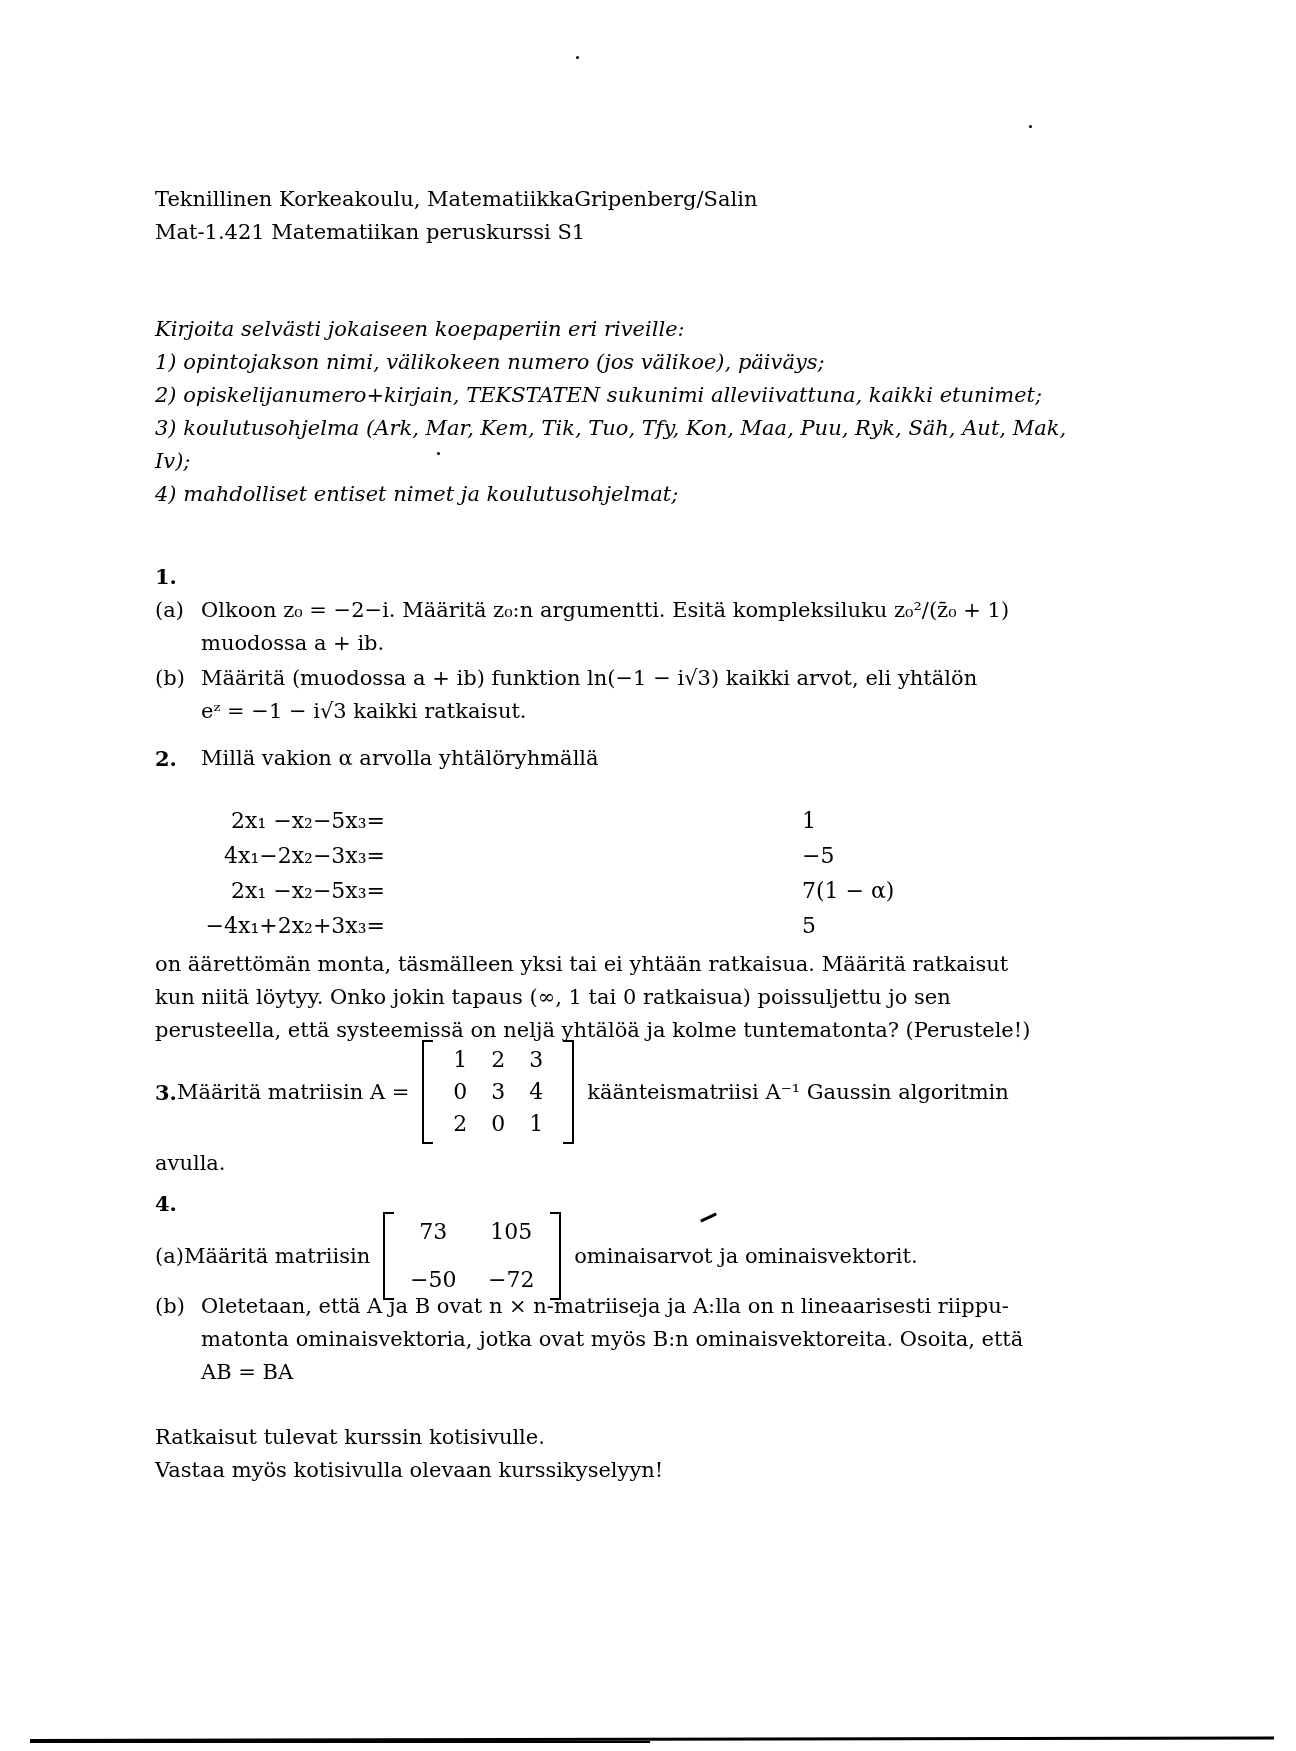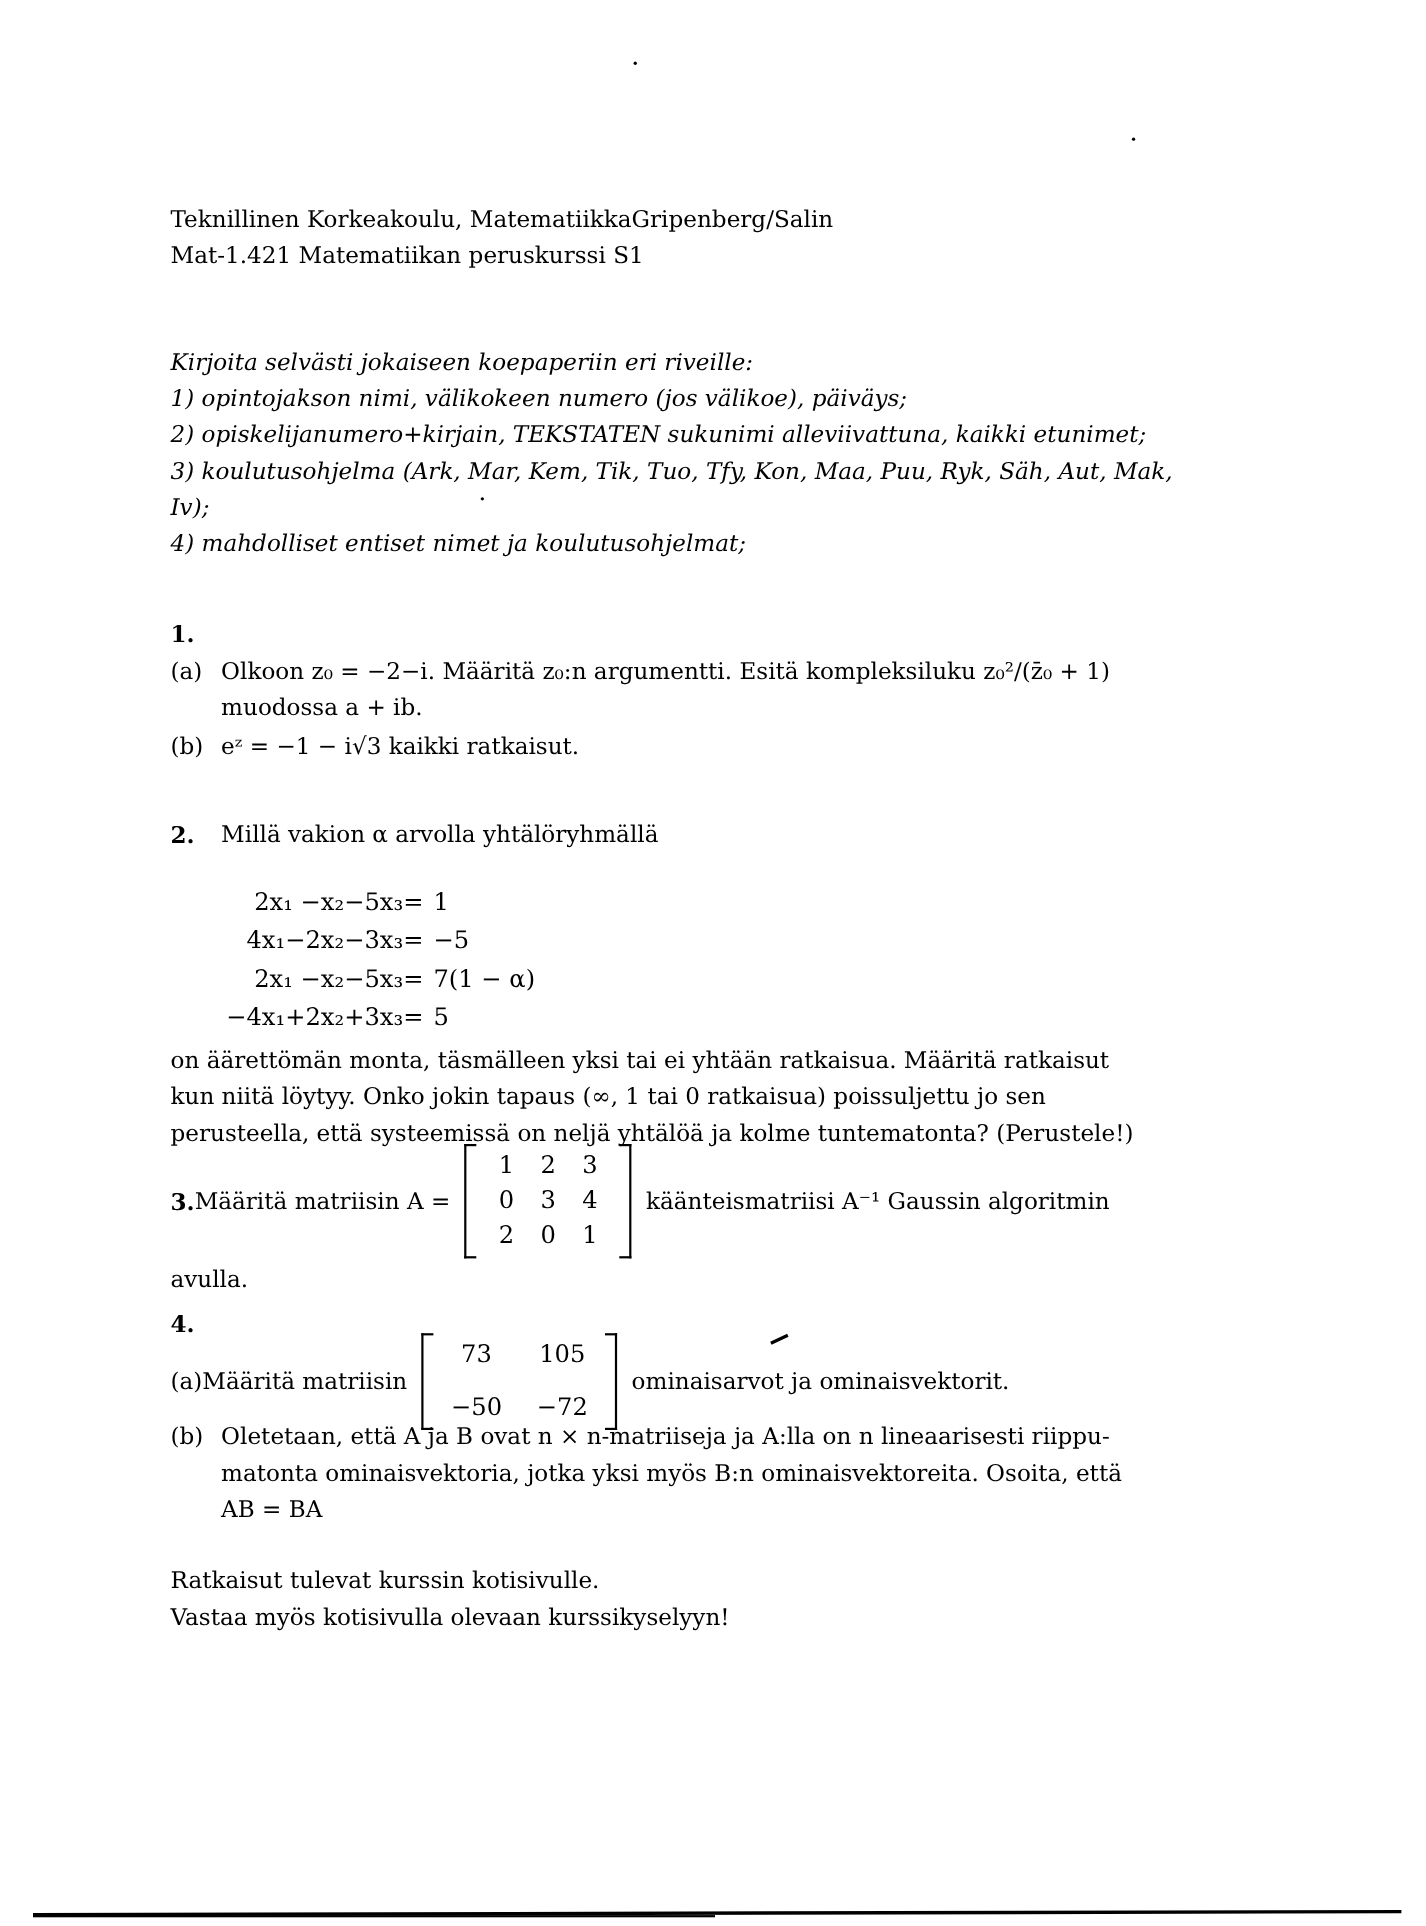--- a/index.html
+++ b/index.html
@@ -17,21 +17,21 @@
   .row-spread { display:flex; }
   .italic { font-style:italic; }
   .bold { font-weight:bold; }
   .ln { display:block; white-space:nowrap; }
   .hang { display:flex; align-items:flex-start; }
   .lbl { flex:0 0 46px; white-space:nowrap; }
   .txt { flex:1 1 auto; min-width:0; }
 
   
   .eqs { }
-  .eqrow { display:flex; justify-content:flex-start; line-height:35px; font-size:22px; }
+  .eqrow { display:flex; justify-content:space-between; line-height:35px; font-size:22px; }
   .eq-lhs { width:230px; text-align:right; white-space:nowrap; }
   .eq-rhs { width:260px; text-align:left; padding-left:9px; white-space:nowrap; }
 
   
   .matrix { display:inline-flex; align-items:stretch; margin:0 13px; }
   .br { width:9px; }
   .brl { border-left:2.5px solid #000; border-top:2.5px solid #000; border-bottom:2.5px solid #000; }
   .brr { border-right:2.5px solid #000; border-top:2.5px solid #000; border-bottom:2.5px solid #000; }
   .cells { display:grid; padding:4px 8px; font-size:22px; }
   .cells span { text-align:center; line-height:32px; }
@@ -75,20 +75,21 @@
     <span class="lbl">(a)</span>
     <span class="txt">
       <span class="ln">Olkoon z₀ = −2−i. Määritä z₀:n argumentti. Esitä kompleksiluku z₀²/(z̄₀ + 1)</span>
       <span class="ln">muodossa a + ib.</span>
     </span>
   </div>
 
   <div class="abs hang" style="top:662px">
     <span class="lbl">(b)</span>
     <span class="txt">
+      <span class="ln">Määritä (muodossa a + ib) funktion ln(−1 − i√3) kaikki arvot, eli yhtälön</span>
       <span class="ln">eᶻ = −1 − i√3 kaikki ratkaisut.</span>
     </span>
   </div>
 
   <div class="abs hang" style="top:742px">
     <span class="lbl bold">2.</span>
     <span class="txt">
       <span class="ln">Millä vakion α arvolla yhtälöryhmällä</span>
     </span>
   </div>
@@ -155,21 +156,21 @@
       </span>
       <span class="br brr"></span>
     </span>
     <span>ominaisarvot ja ominaisvektorit.</span>
   </div>
 
   <div class="abs hang" style="top:1290px">
     <span class="lbl">(b)</span>
     <span class="txt">
       <span class="ln">Oletetaan, että A ja B ovat n × n-matriiseja ja A:lla on n lineaarisesti riippu-</span>
-      <span class="ln">matonta ominaisvektoria, jotka yksi myös B:n ominaisvektoreita. Osoita, että</span>
+      <span class="ln">matonta ominaisvektoria, jotka ovat myös B:n ominaisvektoreita. Osoita, että</span>
       <span class="ln">AB = BA</span>
     </span>
   </div>
 
   <div class="abs" style="top:1421px">
     <div class="ln">Ratkaisut tulevat kurssin kotisivulle.</div>
     <div class="ln">Vastaa myös kotisivulla olevaan kurssikyselyyn!</div>
   </div>
 
   <div class="speck" style="left:576px; top:56px"></div>

